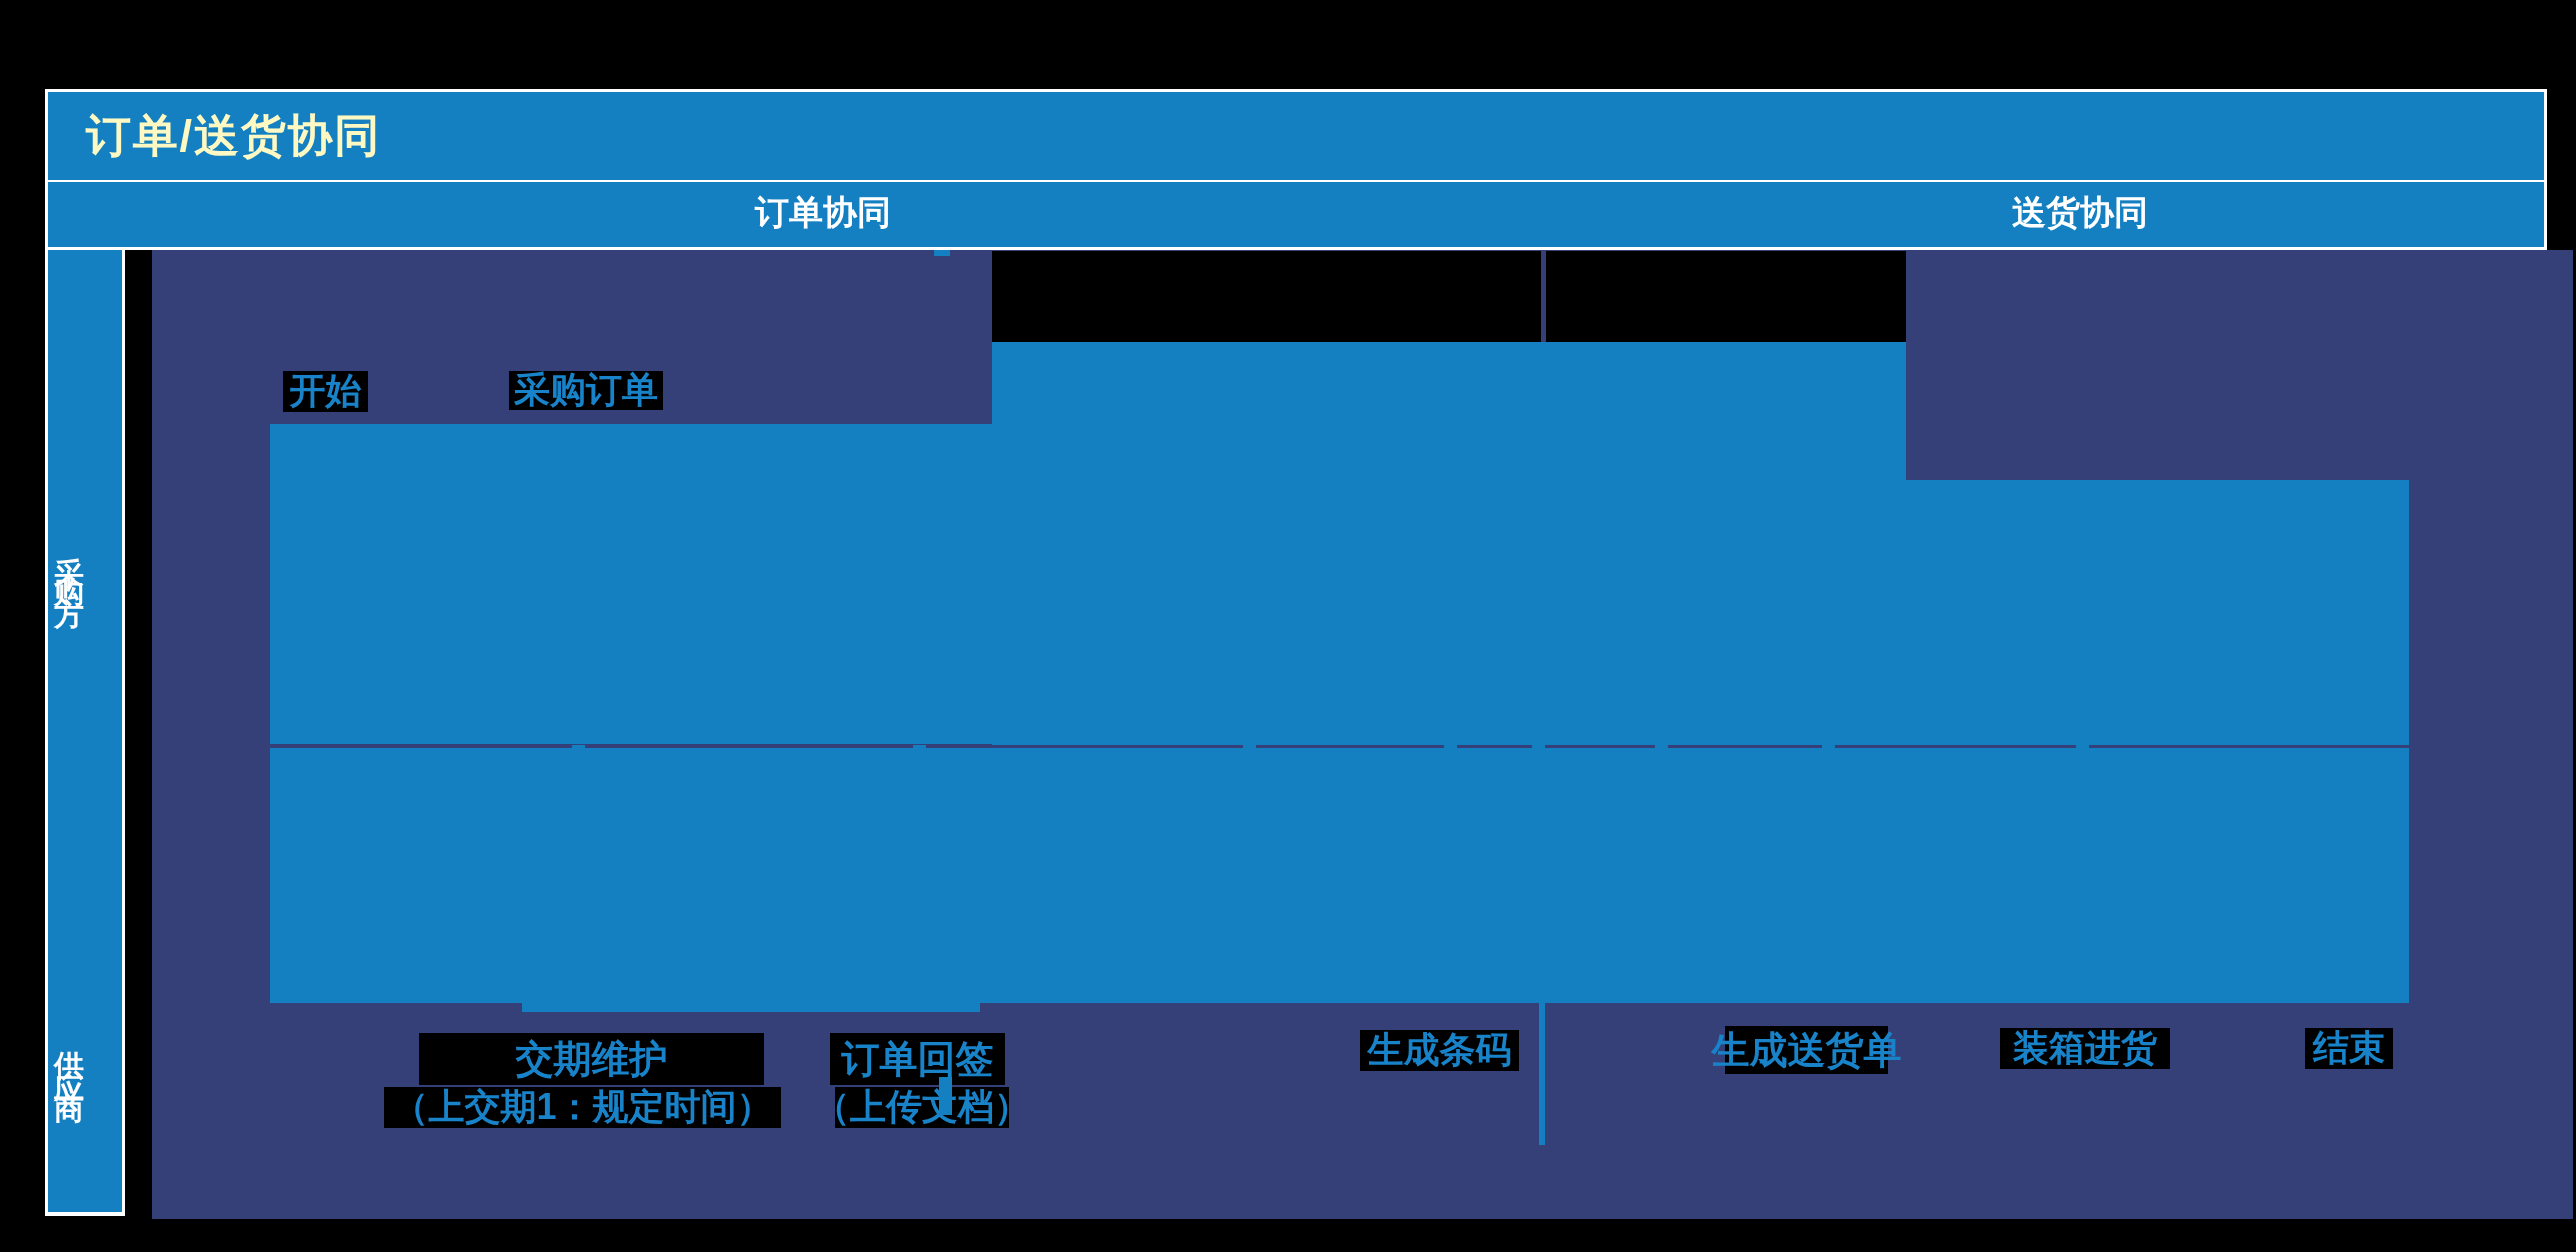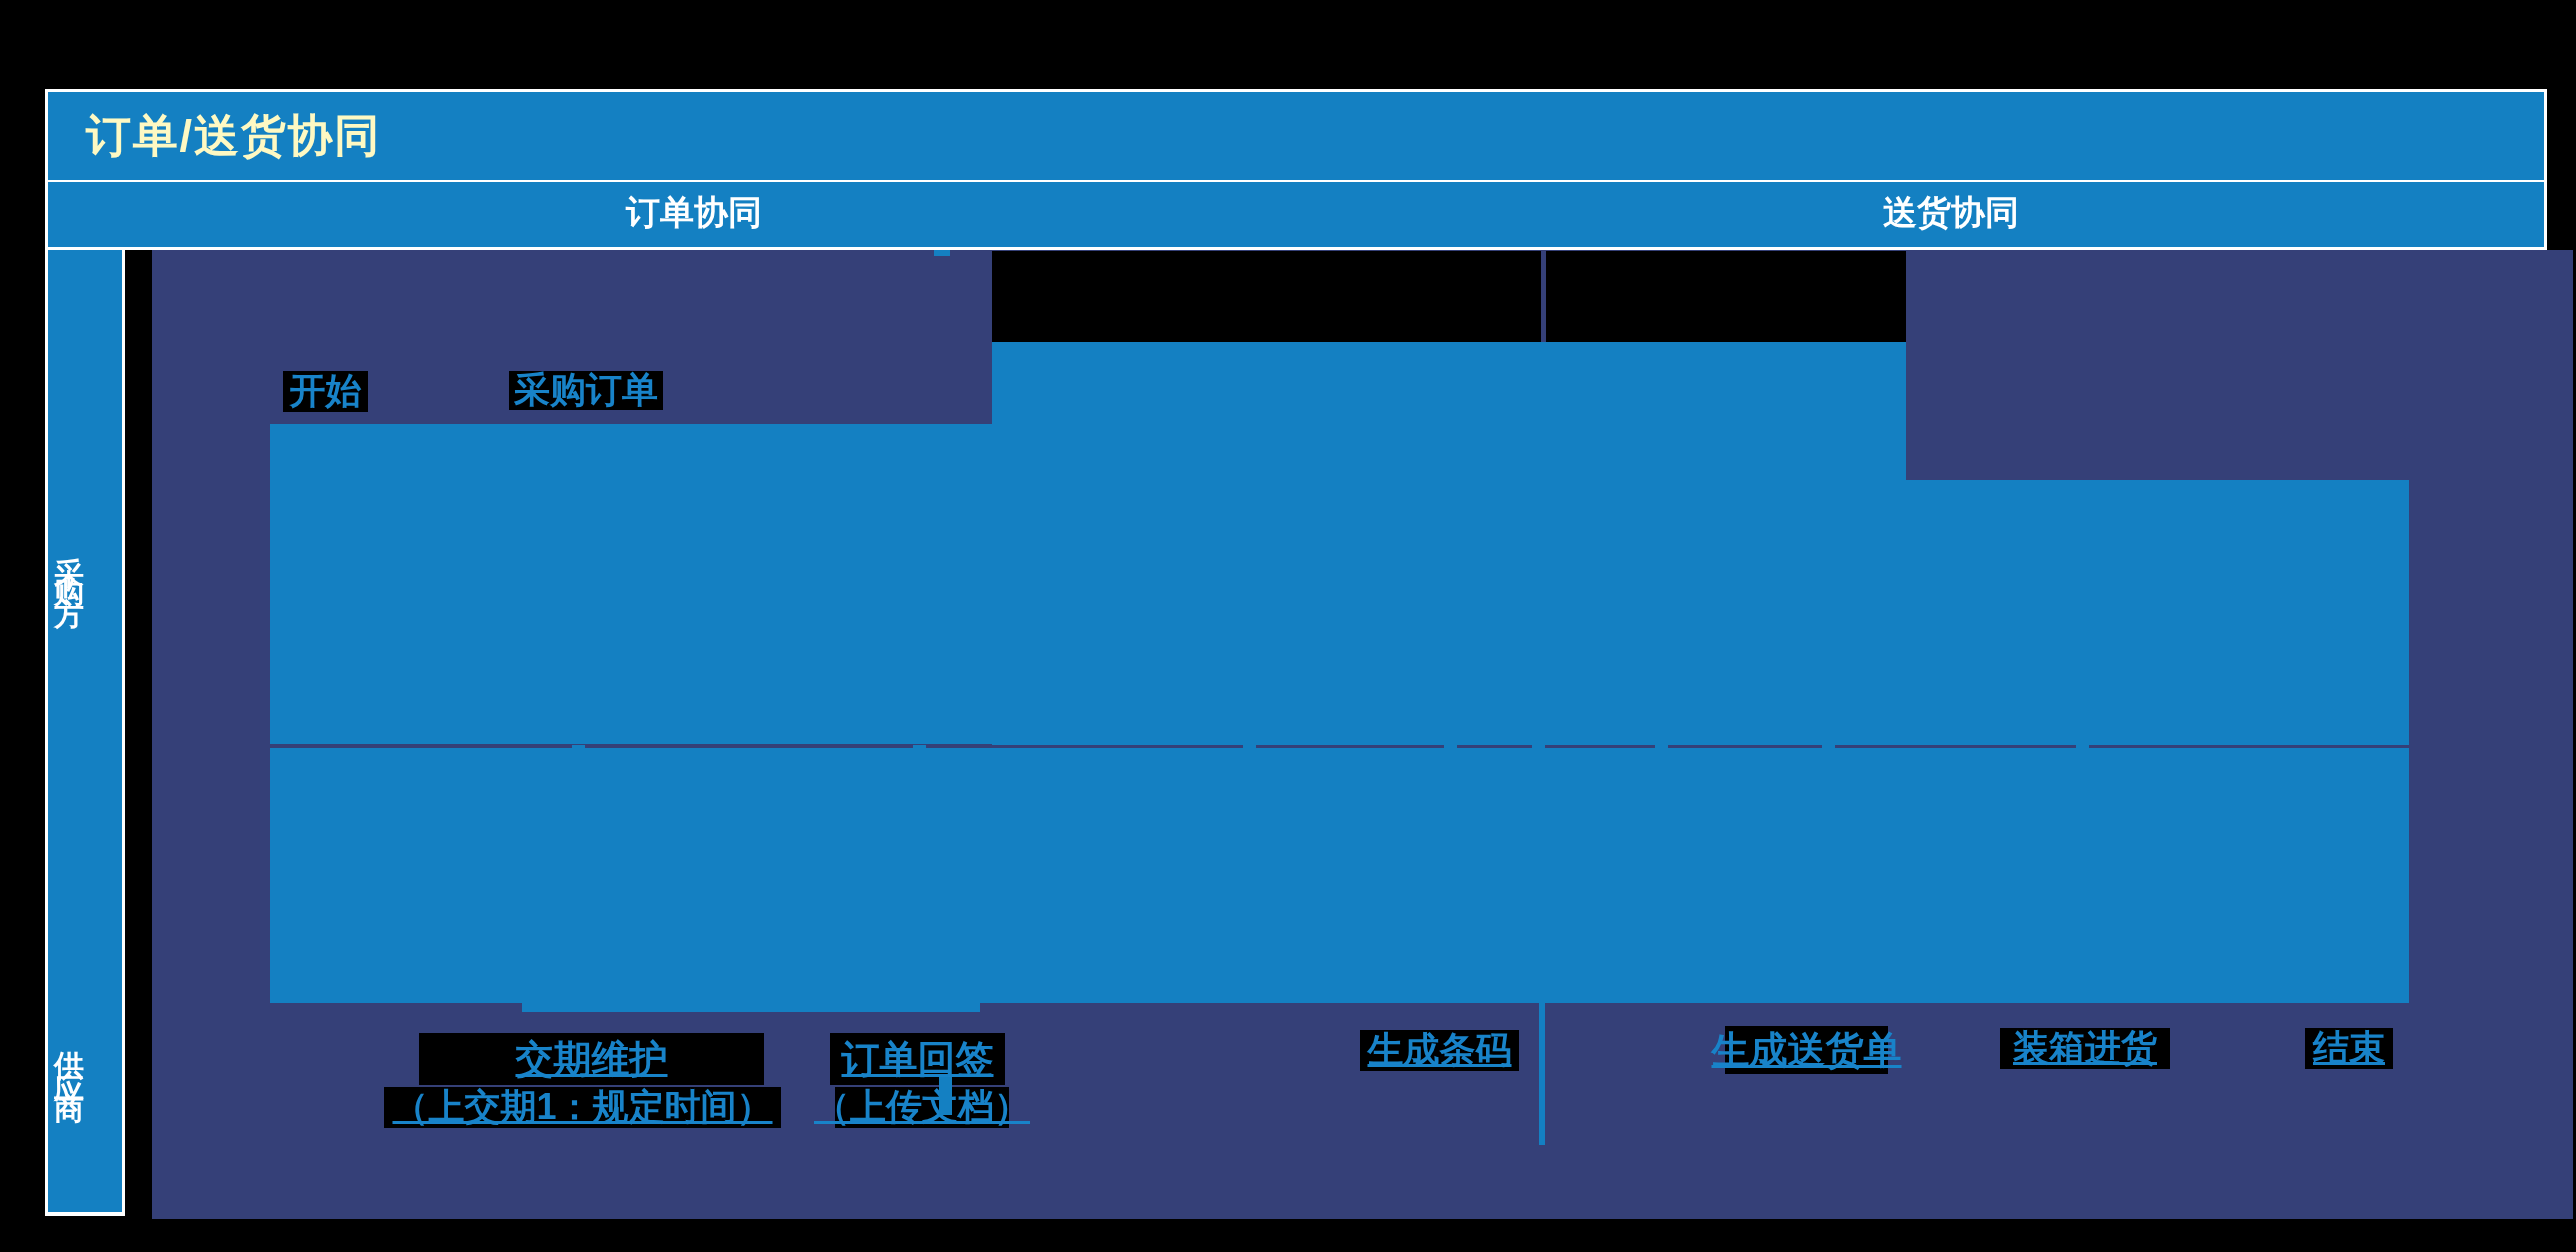--- a/index.html
+++ b/index.html
@@ -6,21 +6,21 @@
   #stage{position:relative;width:2576px;height:1252px;background:#000;overflow:hidden;
          font-family:"Liberation Sans","DejaVu Sans",sans-serif;}
   .abs{position:absolute;box-sizing:border-box;}
 
   
   #title-bar{left:45px;top:89px;width:2502px;height:94px;background:#1480C2;
              border:3.6px solid #fff;display:flex;align-items:center;}
   #title-text{color:#fef9c3;font-size:45px;font-weight:bold;padding-left:38px;letter-spacing:1.8px;}
   #header-row{left:45px;top:182px;width:2502px;height:68px;background:#1480C2;
               border:3.6px solid #fff;border-top:none;}
-  .header-label{position:absolute;top:0;height:61px;line-height:61px;
+  .header-label{position:absolute;top:0;height:61px;line-height:61px;text-align:center;
                 color:#fff;font-size:34px;font-weight:bold;}
   #header-order{left:578px;width:394px;}
   #header-delivery{left:1835px;width:394px;}
 
   #lane-strip{left:45px;top:250px;width:80px;height:966px;background:#1480C2;
               border-left:3.6px solid #fff;border-right:3.6px solid #fff;border-bottom:4.5px solid #fff;}
   .lane-label{position:absolute;left:0;width:72px;color:#fff;font-size:30px;font-weight:bold;
               writing-mode:vertical-lr;text-orientation:upright;letter-spacing:19.7px;
               display:flex;justify-content:center;}
   #lane-buyer{top:143px;height:340px;}
@@ -40,21 +40,21 @@
   #flow-b3{left:1754px;top:230px;width:503px;height:265px;}
   #flow-b4{left:118px;top:498px;width:2139px;height:255px;}
   #step-strip{left:370px;top:753px;width:458px;height:9px;}
   #divider-v{left:1387px;top:753px;width:6.3px;height:142px;}
   #connector-signback{left:787px;top:827px;width:12.5px;height:38px;}
   .seam-gap{top:495px;width:12.5px;height:3.6px;}
 
   
   .node{display:flex;align-items:center;justify-content:center;background:#000;
         color:#1883C9;font-weight:bold;white-space:nowrap;}
-  .node.link{text-decoration:underline;}
+  .node.link{}
   #node-start{left:131px;top:121px;width:85px;height:41px;font-size:36px;}
   #node-po{left:357px;top:121px;width:154px;height:39px;font-size:36px;}
   #node-dm{left:267px;top:783px;width:345px;height:52px;font-size:38px;}
   #node-dm-sub{left:232px;top:837px;width:397px;height:41px;font-size:36px;}
   #node-os{left:678px;top:783px;width:175px;height:52px;font-size:38px;}
   #node-os-sub{left:683px;top:837px;width:174px;height:41px;font-size:36px;}
   #node-gb{left:1208px;top:780px;width:159px;height:41px;font-size:36px;}
   #node-gdn{left:1573px;top:776px;width:163px;height:48px;font-size:38px;}
   #node-pi{left:1848px;top:778px;width:170px;height:41px;font-size:36px;}
   #node-end{left:2153px;top:778px;width:88px;height:41px;font-size:36px;}

